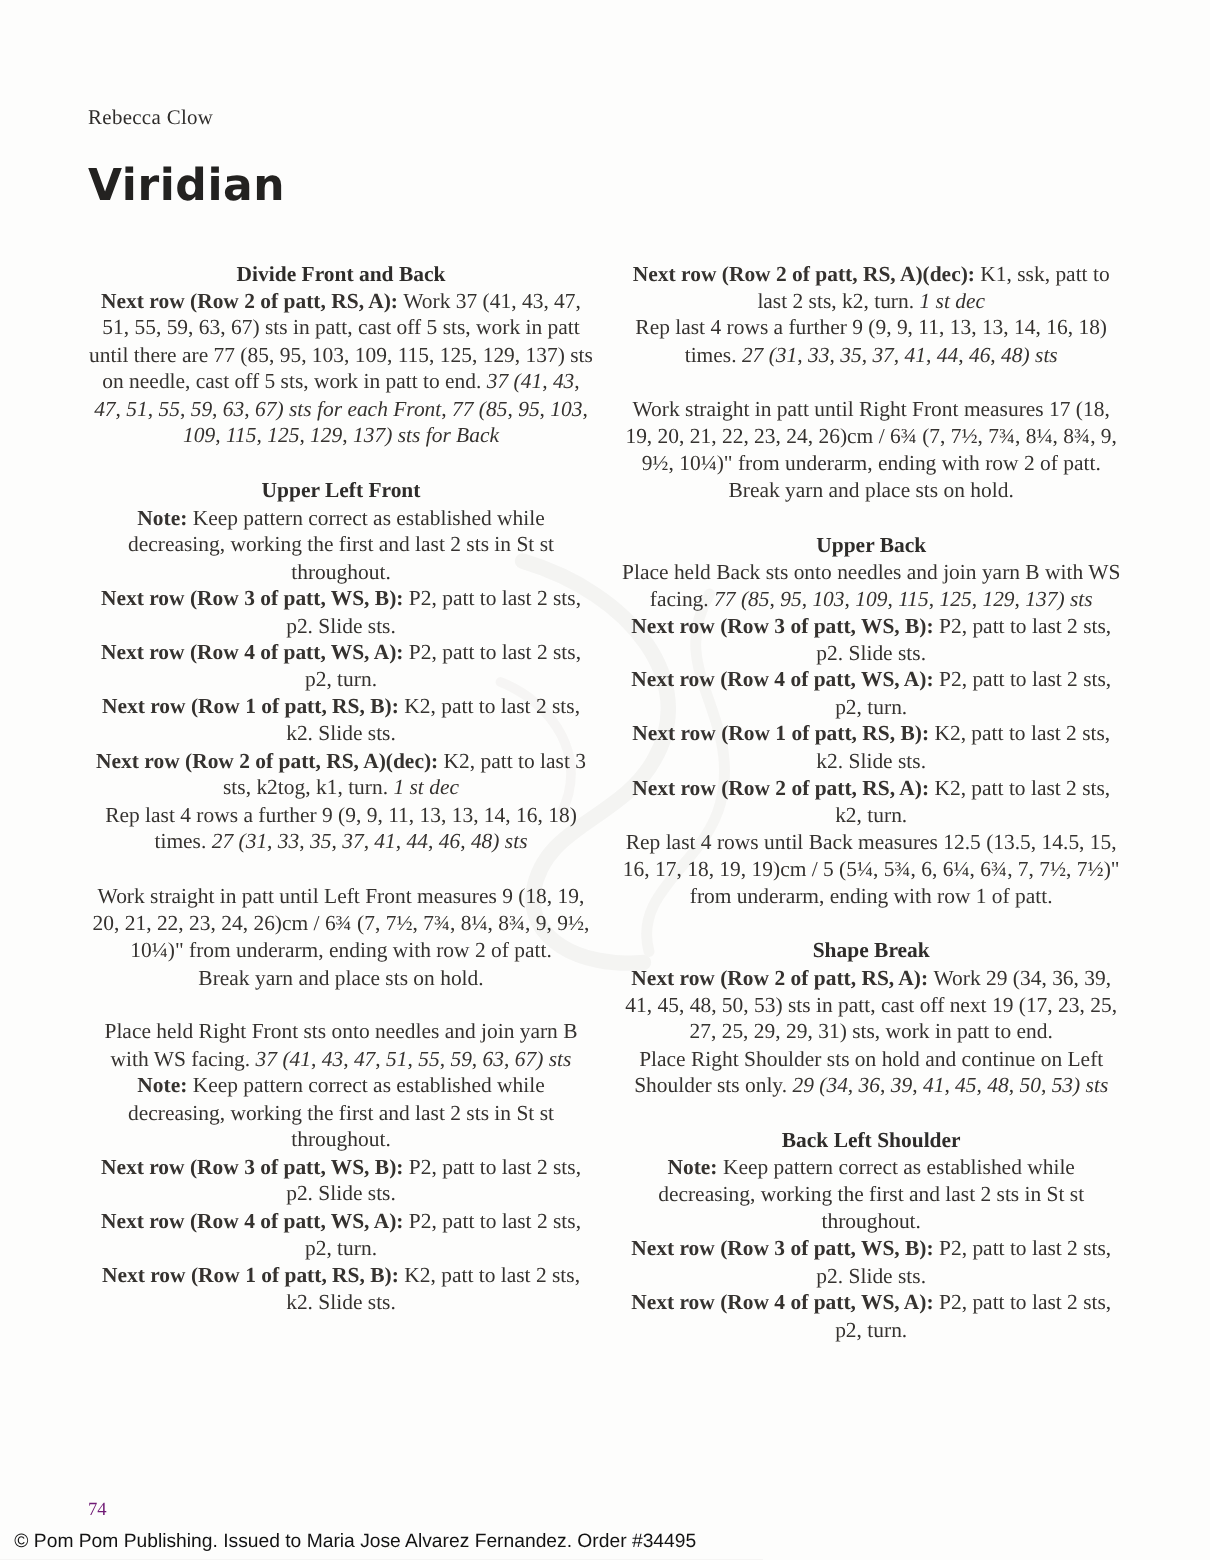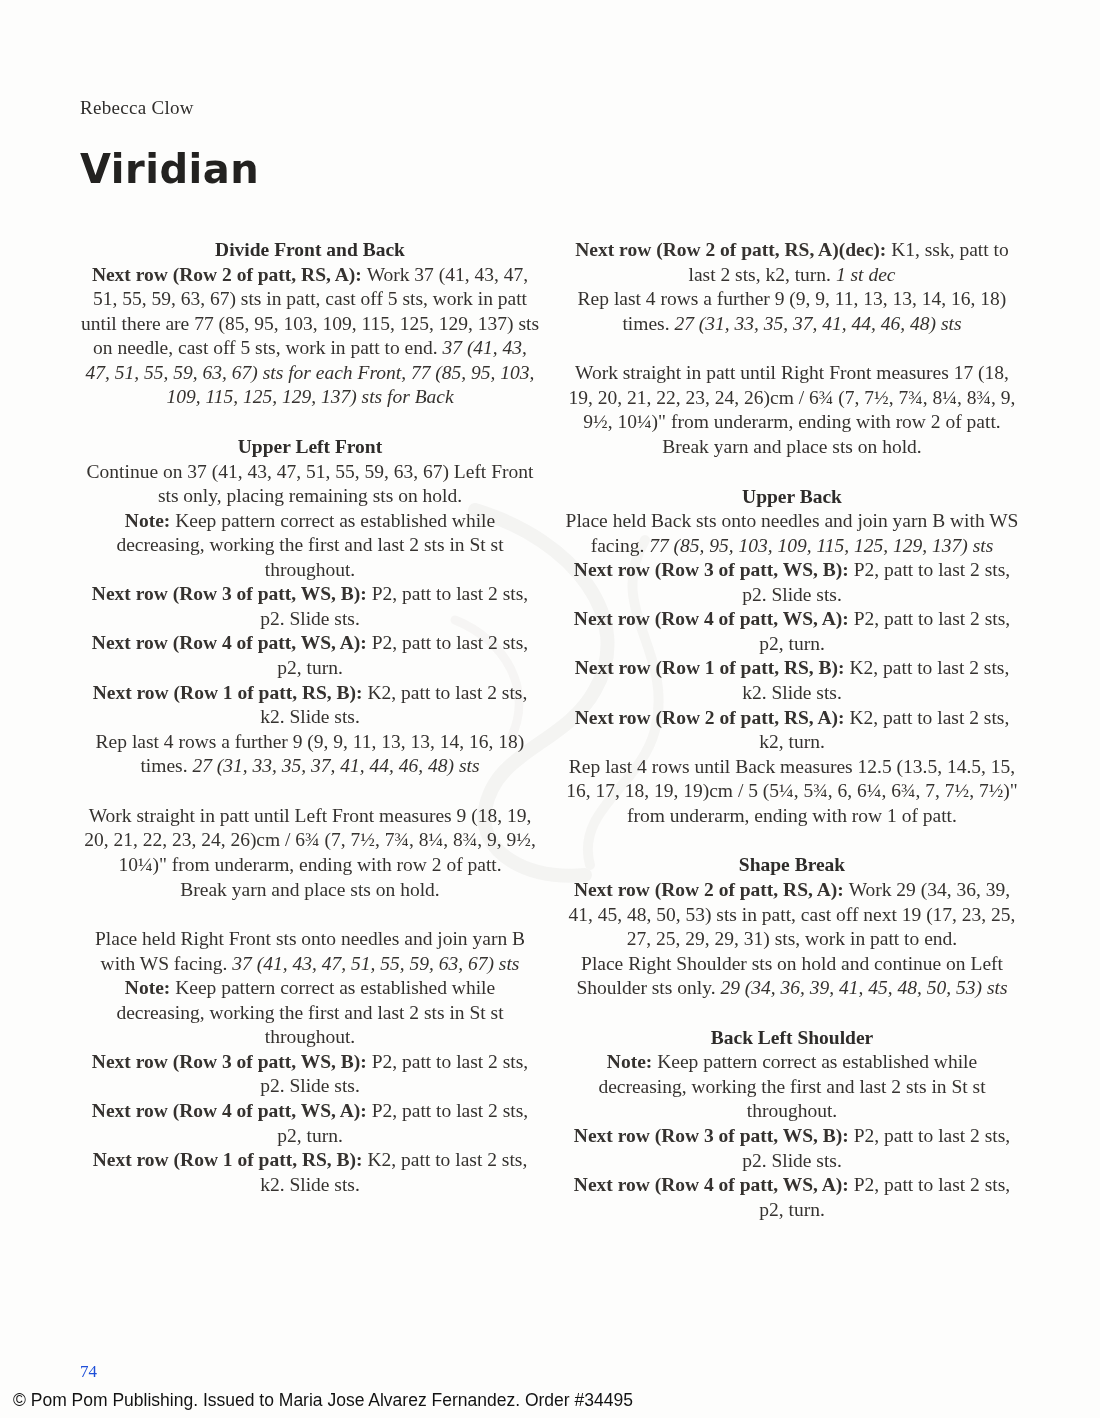--- a/index.html
+++ b/index.html
@@ -33,21 +33,21 @@
   .col h3 { font-size:19.5px; font-weight:700; color:#2e2c2a; }
   .col p { margin:0; }
   .run-b { font-weight:700; }
   .run-i { font-style:italic; }
   .watermark {
     position:absolute; left:415px; top:480px;
     opacity:0.55; pointer-events:none;
   }
   .page-number {
     position:absolute; left:80px; bottom:36px;
-    font-size:17px; color:#1d4ed8;
+    font-size:17px; color:#701a75;
   }
   .copyright {
     position:absolute; left:13px; bottom:7px;
     font-family:"Liberation Sans", sans-serif;
     font-size:17.5px; color:#121212;
   }
 </style>
 </head>
 <body>
 
@@ -64,25 +64,25 @@
     <div class="title">Viridian</div>
 
     <div class="columns">
       <div class="col">
           <div class="block">
             <h3>Divide Front and Back</h3>
             <p><span class="run-b">Next row (Row 2 of patt, RS, A): </span><span class="run-t">Work 37 (41, 43, 47, 51, 55, 59, 63, 67) sts in patt, cast off 5 sts, work in patt until there are 77 (85, 95, 103, 109, 115, 125, 129, 137) sts on needle, cast off 5 sts, work in patt to end. </span><span class="run-i">37 (41, 43, 47, 51, 55, 59, 63, 67) sts for each Front, 77 (85, 95, 103, 109, 115, 125, 129, 137) sts for Back</span></p>
           </div>
           <div class="block">
             <h3>Upper Left Front</h3>
-            <p><span class="run-t">Continue on 37 (41, 43, 47, 51, 55, 59, 63, 67) Left Front sts only, placing remaining sts on hold.</span></p>
             <p><span class="run-b">Note: </span><span class="run-t">Keep pattern correct as established while decreasing, working the first and last 2 sts in St st throughout.</span></p>
             <p><span class="run-b">Next row (Row 3 of patt, WS, B): </span><span class="run-t">P2, patt to last 2 sts, p2. Slide sts.</span></p>
             <p><span class="run-b">Next row (Row 4 of patt, WS, A): </span><span class="run-t">P2, patt to last 2 sts, p2, turn.</span></p>
             <p><span class="run-b">Next row (Row 1 of patt, RS, B): </span><span class="run-t">K2, patt to last 2 sts, k2. Slide sts.</span></p>
+            <p><span class="run-b">Next row (Row 2 of patt, RS, A)(dec): </span><span class="run-t">K2, patt to last 3 sts, k2tog, k1, turn. </span><span class="run-i">1 st dec</span></p>
             <p><span class="run-t">Rep last 4 rows a further 9 (9, 9, 11, 13, 13, 14, 16, 18) times. </span><span class="run-i">27 (31, 33, 35, 37, 41, 44, 46, 48) sts</span></p>
           </div>
           <div class="block">
             <p><span class="run-t">Work straight in patt until Left Front measures 9 (18, 19, 20, 21, 22, 23, 24, 26)cm / 6¾ (7, 7½, 7¾, 8¼, 8¾, 9, 9½, 10¼)" from underarm, ending with row 2 of patt.</span></p>
             <p><span class="run-t">Break yarn and place sts on hold.</span></p>
           </div>
           <div class="block">
             <p><span class="run-t">Place held Right Front sts onto needles and join yarn B with WS facing. </span><span class="run-i">37 (41, 43, 47, 51, 55, 59, 63, 67) sts</span></p>
             <p><span class="run-b">Note: </span><span class="run-t">Keep pattern correct as established while decreasing, working the first and last 2 sts in St st throughout.</span></p>
             <p><span class="run-b">Next row (Row 3 of patt, WS, B): </span><span class="run-t">P2, patt to last 2 sts, p2. Slide sts.</span></p>

